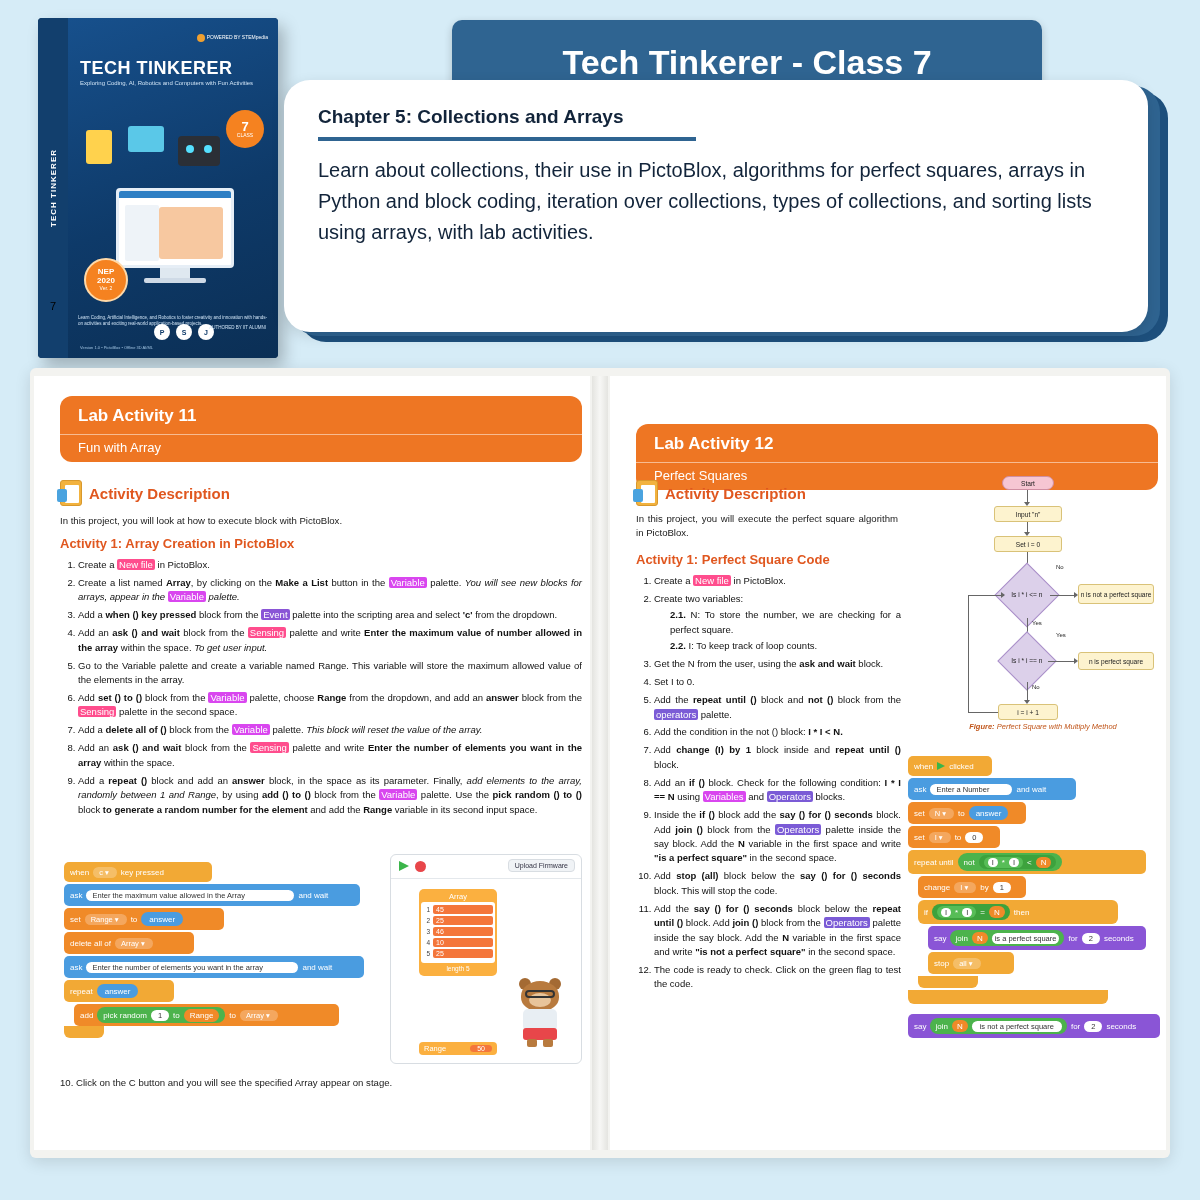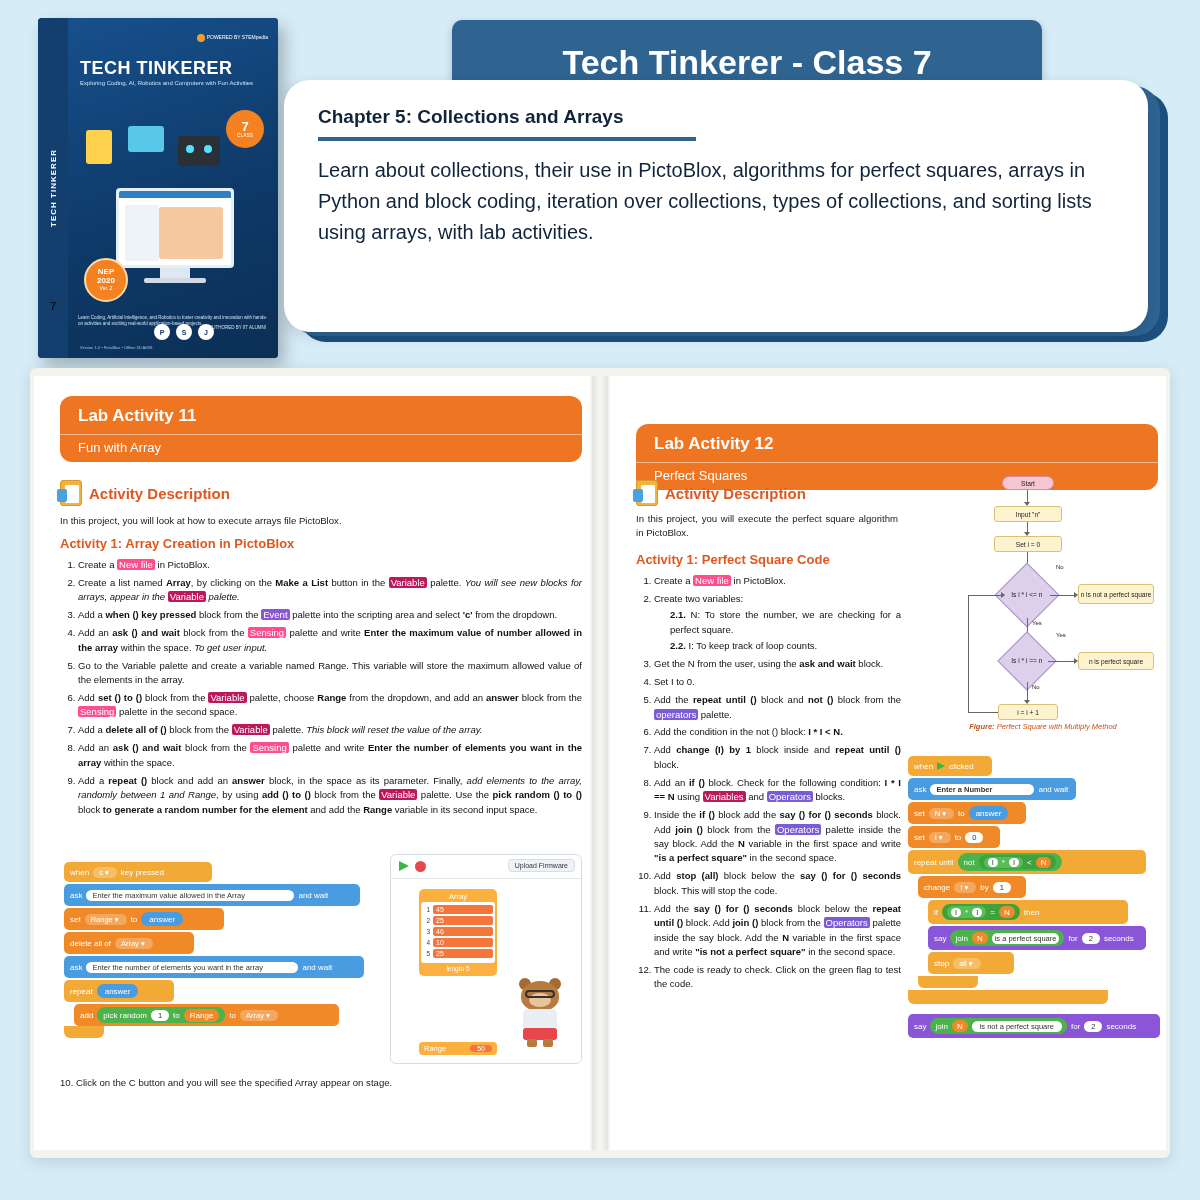--- a/index.html
+++ b/index.html
@@ -123,21 +123,21 @@
 
   ol.steps { position:absolute; margin:0; padding-left:18px; font-size:9.5px; line-height:1.52; color:#111; text-align:justify;}
   ol.steps > li { margin-bottom:3.5px; }
   ol.sub { margin:2px 0 2px 0; padding-left:16px; list-style:none; }
   ol.sub li { margin-bottom:2px; }
   b { font-weight:bold; }
   i { font-style:italic; }
   .hl { padding:0 2px; color:#fff; border-radius:2px; }
   .hl.pink { background:#ff4d8d; }
   .hl.purple { background:#8a55d6; }
-  .hl.orange { background:#be185d; }
+  .hl.orange { background:#d946ef; }
   .hl.violet { background:#7b5bd6; }
 
   .pagenum { position:absolute; bottom:18px; width:100%; text-align:center; font-size:10px; color:#333; }
 
   
   .blocks-left { position:absolute; left:30px; top:486px; width:310px; height:190px; }
   .blk { position:absolute; border-radius:5px; color:#fff; font-size:8px; display:flex; align-items:center; padding:0 6px; gap:4px; white-space:nowrap;}
   .blk.yellow { background:#f2a935; }
   .blk.orange { background:#f08a28; }
   .blk.blue { background:#4a9ce0; }
@@ -263,21 +263,21 @@
       <div class="t1">Lab Activity 11</div>
       <div class="line"></div>
       <div class="t2">Fun with Array</div>
     </div>
 
     <div class="desc-head" style="left:26px; top:104px;">
       <div class="ico"></div>
       <span>Activity Description</span>
     </div>
 
-    <div class="body-text" style="left:26px; top:138px; width:520px;">In this project, you will look at how to execute arrays file PictoBlox.</div>
+    <div class="body-text" style="left:26px; top:138px; width:520px;">In this project, you will look at how to execute block with PictoBlox.</div>
 
     <div class="act-sub" style="left:26px; top:160px;">Activity 1: Array Creation in PictoBlox</div>
 
     <ol class="steps" style="left:26px; top:182px; width:522px;">
       <li>Create a <span class="hl pink">New file</span> in PictoBlox.</li>
       <li>Create a list named <b>Array</b>, by clicking on the <b>Make a List</b> button in the <span class="hl orange">Variable</span> palette. <i>You will see new blocks for arrays, appear in the</i> <span class="hl orange">Variable</span> <i>palette.</i></li>
       <li>Add a <b>when () key pressed</b> block from the <span class="hl purple">Event</span> palette into the scripting area and select <b>'c'</b> from the dropdown.</li>
       <li>Add an <b>ask () and wait</b> block from the <span class="hl pink">Sensing</span> palette and write <b>Enter the maximum value of number allowed in the array</b> within the space. <i>To get user input.</i></li>
       <li>Go to the Variable palette and create a variable named Range. This variable will store the maximum allowed value of the elements in the array.</li>
       <li>Add <b>set () to ()</b> block from the <span class="hl orange">Variable</span> palette, choose <b>Range</b> from the dropdown, and add an <b>answer</b> block from the <span class="hl pink">Sensing</span> palette in the second space.</li>
@@ -463,21 +463,21 @@
     </div>
 
     <div class="blocks-right">
       <div class="blk yellow" style="left:0; top:0; width:84px; height:20px;">
         <span>when</span>
         <span style="display:inline-block;width:0;height:0;border-left:8px solid #3bb54a;border-top:4px solid transparent;border-bottom:4px solid transparent;"></span>
         <span>clicked</span>
       </div>
       <div class="blk blue" style="left:0; top:22px; width:168px; height:22px;">
         <span>ask</span>
-        <span class="pill" style="width:104px;font-weight:bold;">Enter a Number</span>
+        <span class="pill" style="width:82px;">Enter a Number</span>
         <span>and wait</span>
       </div>
       <div class="blk orange" style="left:0; top:46px; width:118px; height:22px;">
         <span>set</span>
         <span class="drop">N</span>
         <span>to</span>
         <span class="blk blue" style="position:relative;height:14px;border-radius:7px;padding:0 7px;">answer</span>
       </div>
       <div class="blk orange" style="left:0; top:70px; width:92px; height:22px;">
         <span>set</span>
@@ -499,21 +499,21 @@
             <span class="blk orange" style="position:relative;height:11px;border-radius:6px;padding:0 5px;">N</span>
           </span>
         </span>
       </div>
       <div class="blk orange" style="left:10px; top:120px; width:108px; height:22px;">
         <span>change</span>
         <span class="drop">I</span>
         <span>by</span>
         <span class="ovalw">1</span>
       </div>
-      <div class="blk yellow" style="left:20px; top:144px; width:200px; height:24px;">
+      <div class="blk yellow" style="left:10px; top:144px; width:200px; height:24px;border-radius:6px;">
         <span>if</span>
         <span class="blk green" style="position:relative;height:16px;border-radius:8px;padding:0 5px;background:#3da23d;">
           <span class="blk green" style="position:relative;height:12px;border-radius:6px;padding:0 4px;background:#57bd57;">
             <span class="ovalw" style="padding:0 4px">I</span>
             <span>*</span>
             <span class="ovalw" style="padding:0 4px">I</span>
           </span>
           <span>=</span>
           <span class="blk orange" style="position:relative;height:12px;border-radius:6px;padding:0 5px;">N</span>
         </span>

